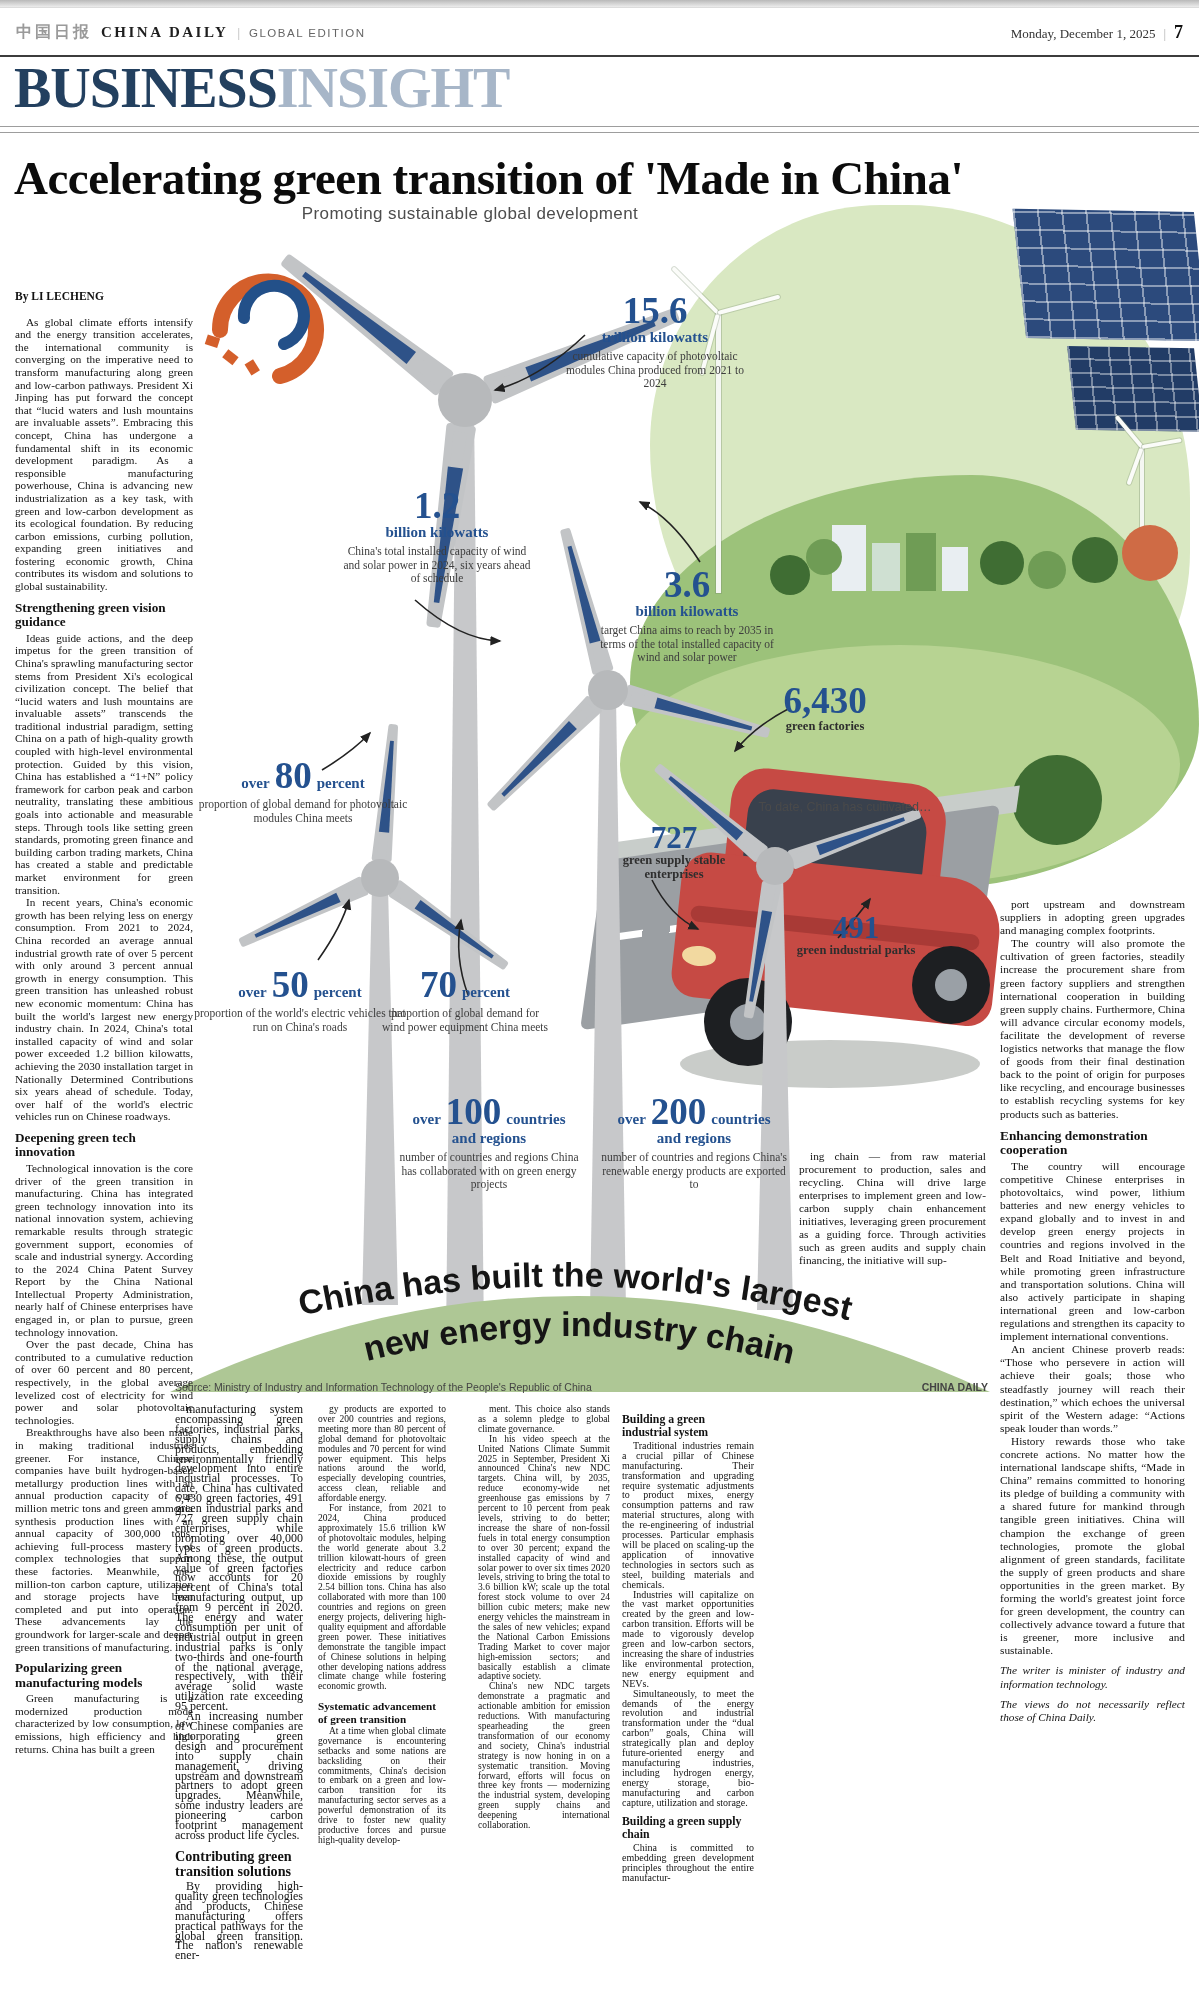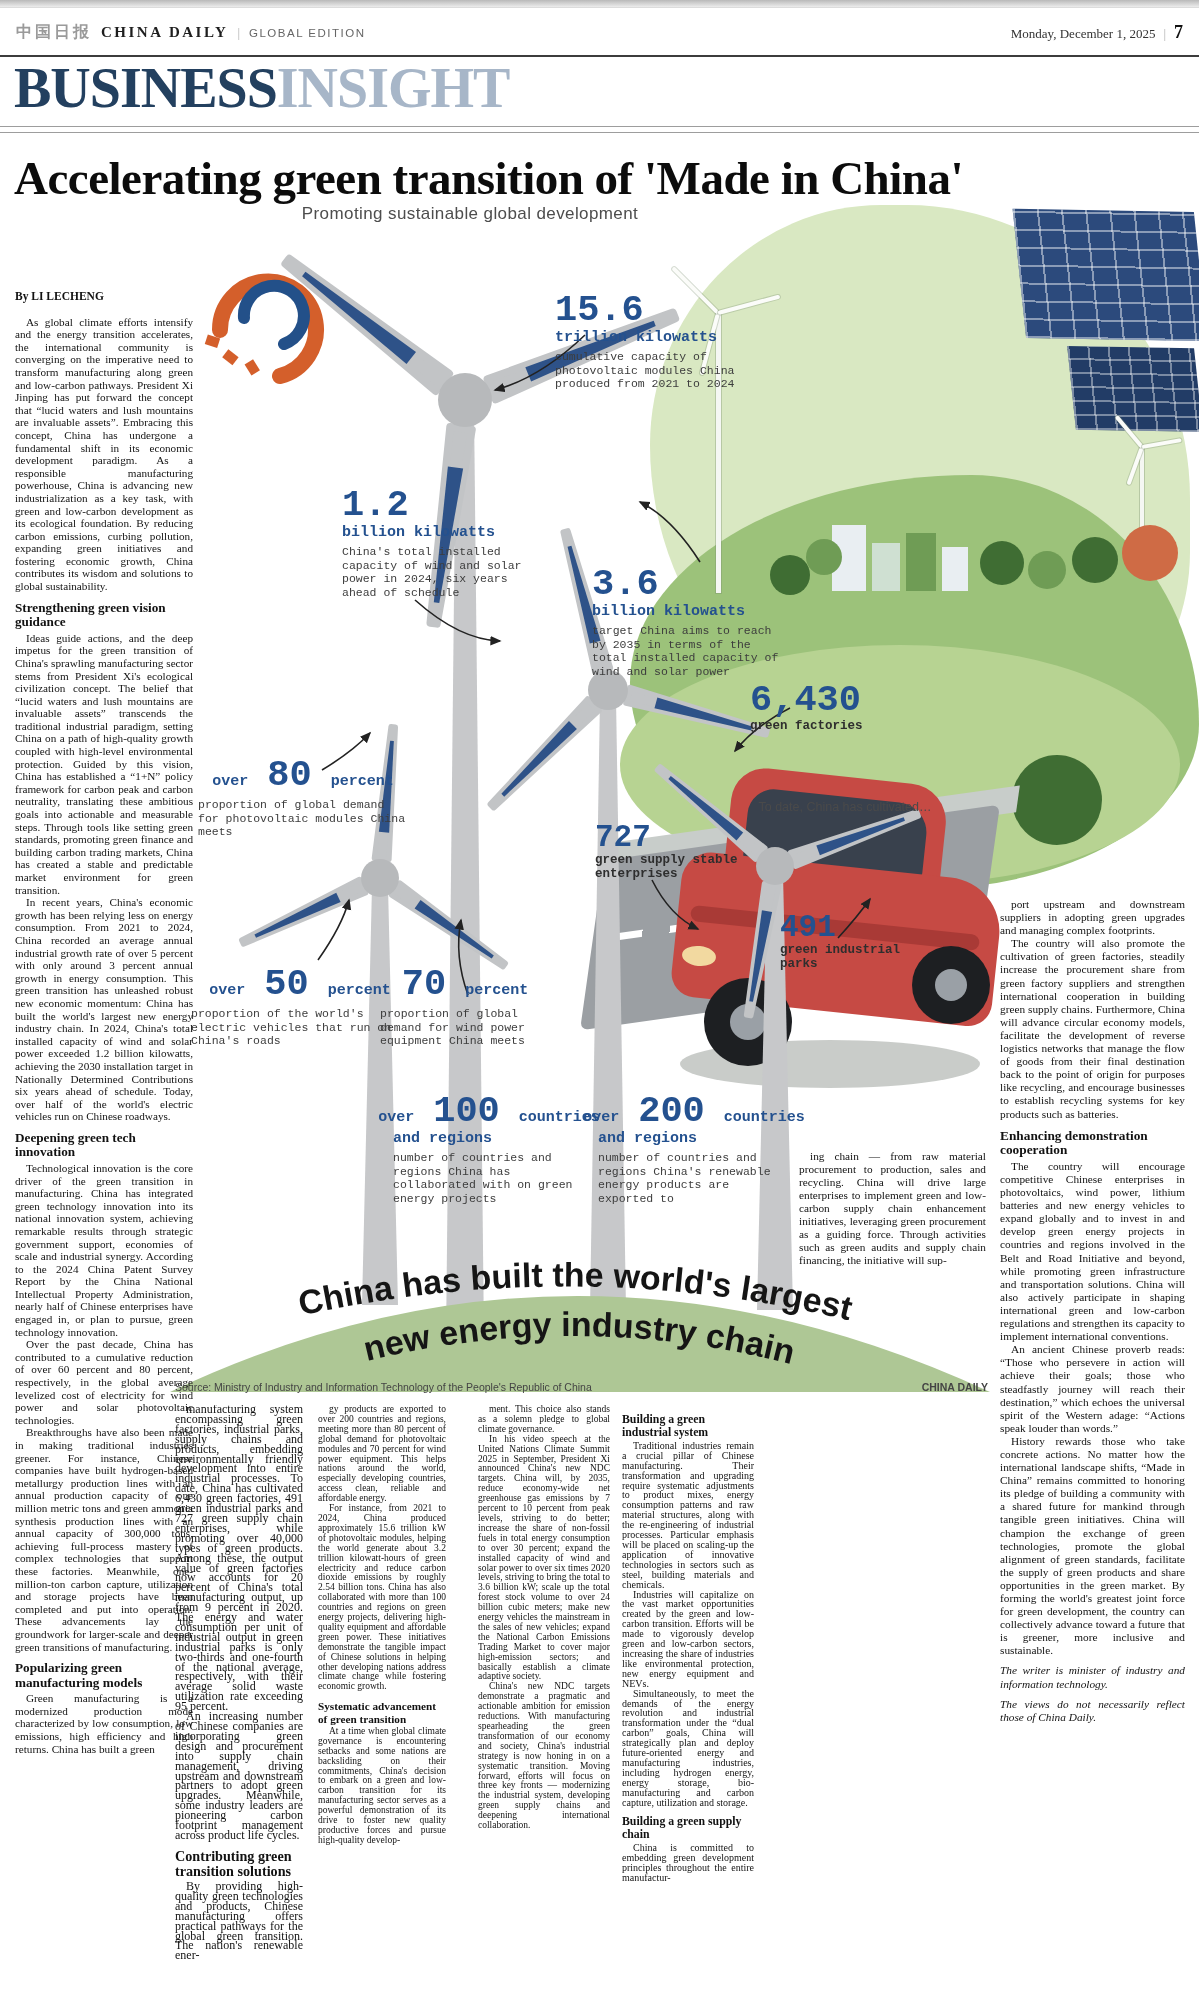--- a/index.html
+++ b/index.html
@@ -23,22 +23,22 @@
   #section-title .t1{color:#23405f;}
   #section-title .t2{color:#a7b6c8;}
   #rule-double{left:0;top:126px;width:1199px;height:5px;border-top:1px solid #9d9d9d;border-bottom:1px solid #9d9d9d;}
   
   #headline{left:14px;top:155px;width:1171px;font-weight:900;font-size:47px;letter-spacing:-0.5px;color:#0c0c0c;line-height:1.02;}
   
   #ig-subtitle{left:175px;top:204px;width:590px;text-align:center;font-family:"Liberation Sans",sans-serif;
                font-size:17px;color:#4d4d4d;letter-spacing:.4px;}
   #illu{left:620px;top:195px;width:579px;height:952px;z-index:1;}
   #igsvg{left:0;top:195px;z-index:2;}
-  .stat{position:absolute;z-index:3;font-family:Liberation Mono, monospace;color:#24518f;}
-  .stat .line{display:flex;align-items:baseline;justify-content:center;gap:19px;}
+  .stat{position:absolute;z-index:3;text-align:center;font-family:Liberation Serif, serif;color:#24518f;}
+  .stat .line{display:flex;align-items:baseline;justify-content:center;gap:5px;}
   .big{font-weight:700;font-size:37px;line-height:1;color:#24518f;}
   .big2{font-weight:700;font-size:31px;line-height:1;color:#24518f;}
   .pf{font-weight:700;font-size:15px;color:#24518f;}
   .ub{font-weight:700;font-size:15px;color:#24518f;line-height:1.15;}
   .ud{font-weight:700;font-size:12.5px;color:#2e2e2e;line-height:1.15;}
   .sd{font-size:11.5px;color:#3d3d3d;line-height:1.18;margin-top:4px;font-weight:400;}
   .st0{left:555px;top:292px;width:200px;} .st1{left:342px;top:487px;width:190px;} .st2{left:592px;top:566px;width:190px;}
   .st3{left:198px;top:757px;width:210px;} .st4{left:191px;top:966px;width:218px;} .st5{left:380px;top:966px;width:170px;}
   .st6{left:750px;top:682px;width:150px;} .st7{left:595px;top:822px;width:158px;} .st8{left:780px;top:912px;width:152px;}
   .st9{left:393px;top:1093px;width:192px;} .st10{left:598px;top:1093px;width:192px;}

